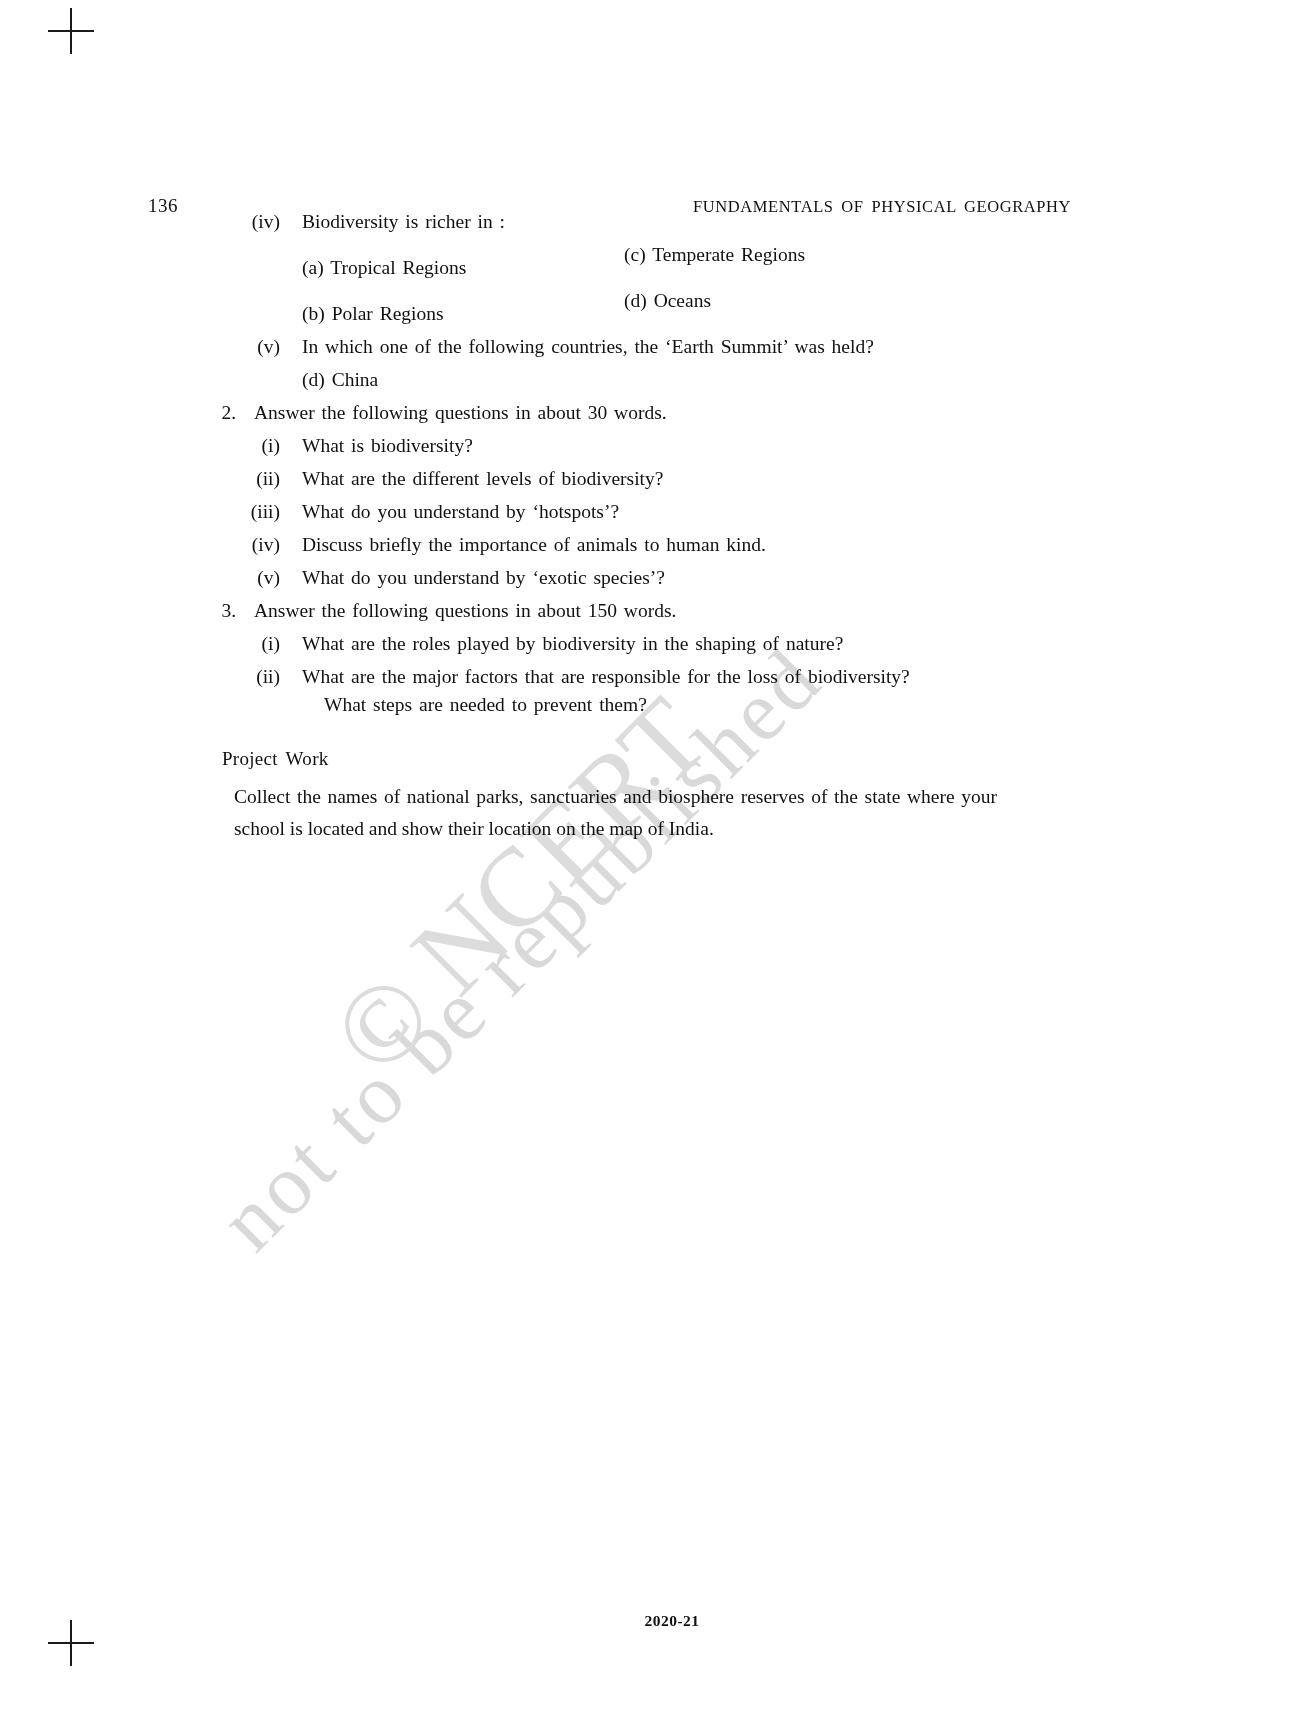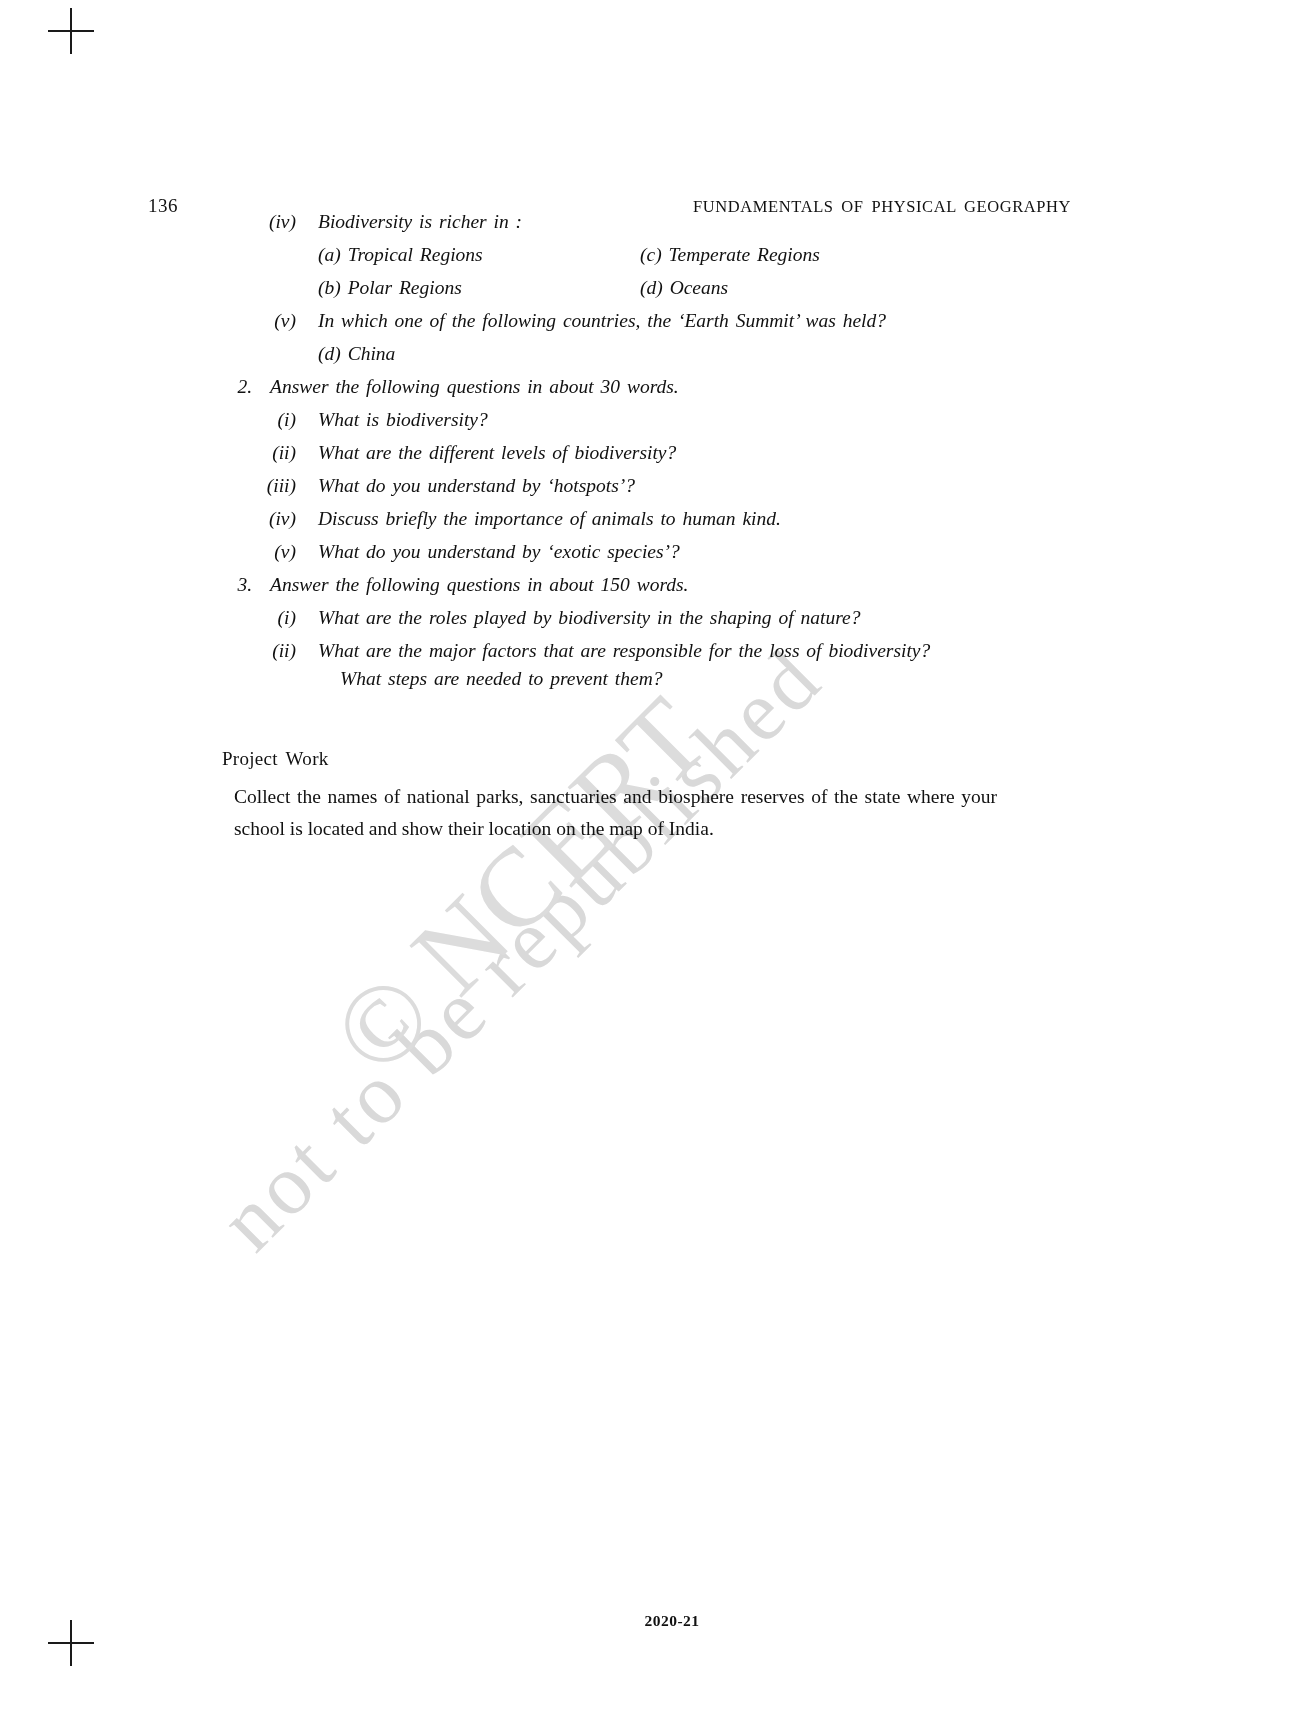--- a/index.html
+++ b/index.html
@@ -62,24 +62,23 @@
     left: 693px;
     top: 2px;
     font-size: 16.5px;
     letter-spacing: 0.6px;
     word-spacing: 3px;
   }
 
   
   .content {
     position: absolute;
-    left: 222px;
+    left: 206px;
     top: 205px;
     width: 790px;
-    font-style: italic;
   }
 
   .qrow {
     display: flex;
     align-items: flex-start;
     font-size: 19.5px;
     line-height: 33px;
     word-spacing: 2px;
   }
   .marker {
@@ -94,21 +93,21 @@
   .indent-rom .txt { padding-left: 22px; }
 
   
   .opts {
     display: flex;
     font-size: 19.5px;
     line-height: 33px;
     padding-left: 96px;
     word-spacing: 2px;
   }
-  .opts .col-a { width: 322px; flex: 0 0 auto; }
+  .opts .col-a { width: 322px; flex: 0 0 auto; margin-top: 13px; }
   .opts .col-b { flex: 1 1 auto; }
 
   .wrap2 {
     padding-left: 118px;
     font-size: 19.5px;
     line-height: 30px;
     word-spacing: 2px;
     margin-top: -3px;
   }
 

